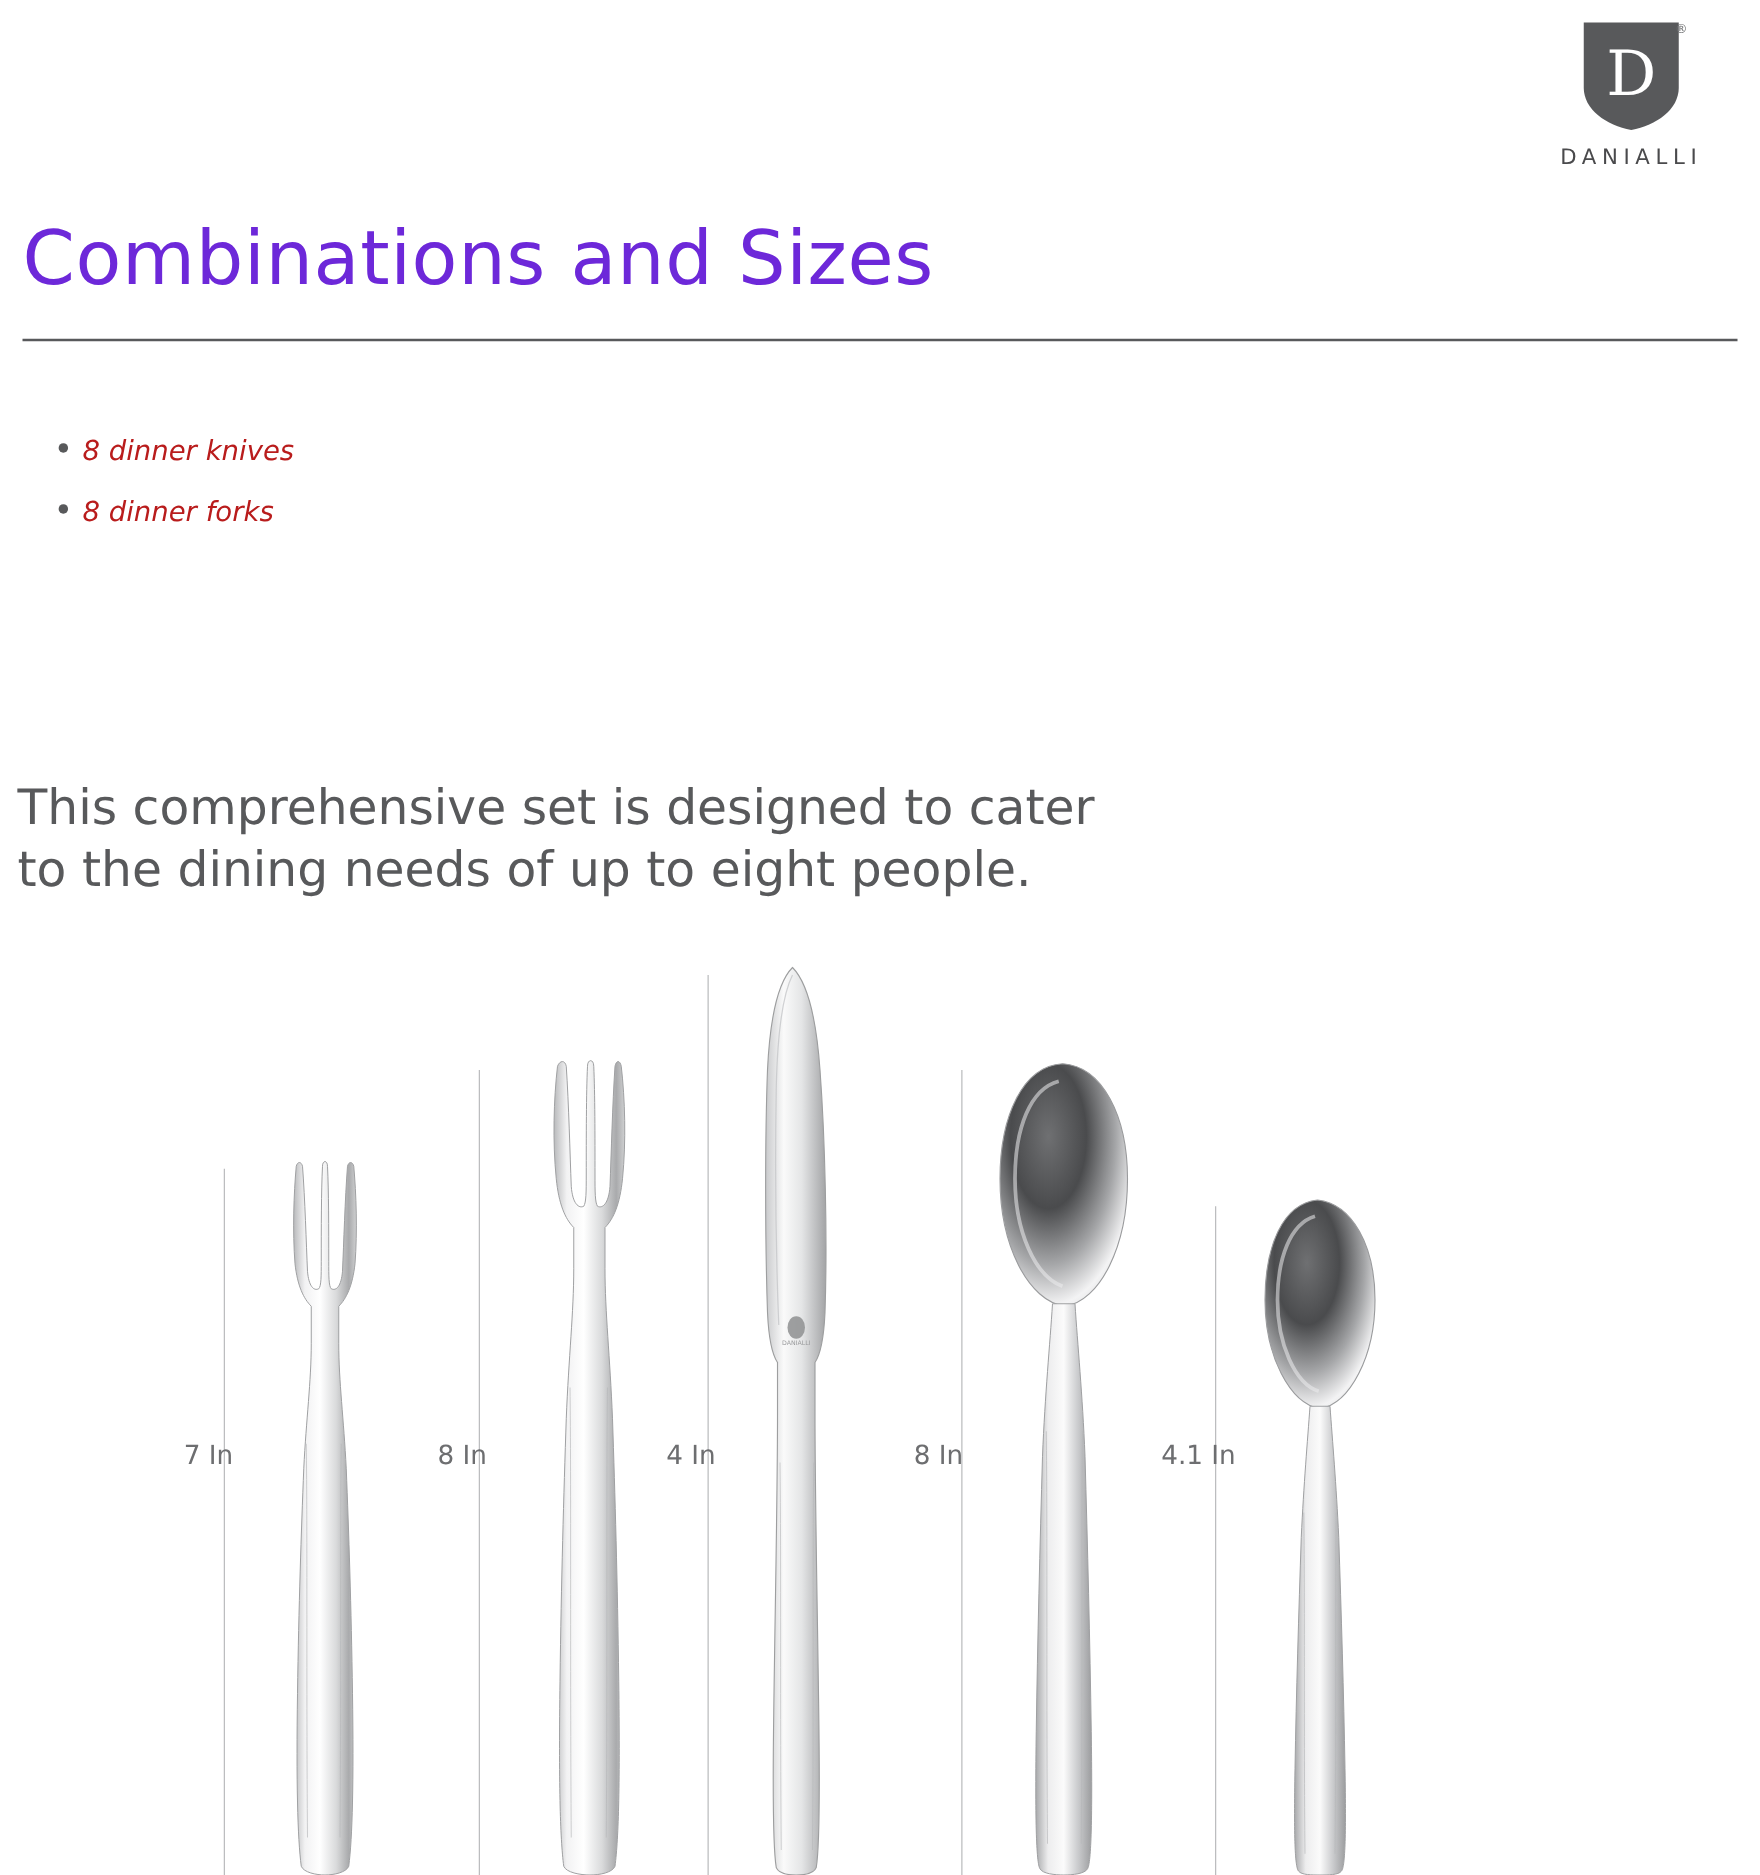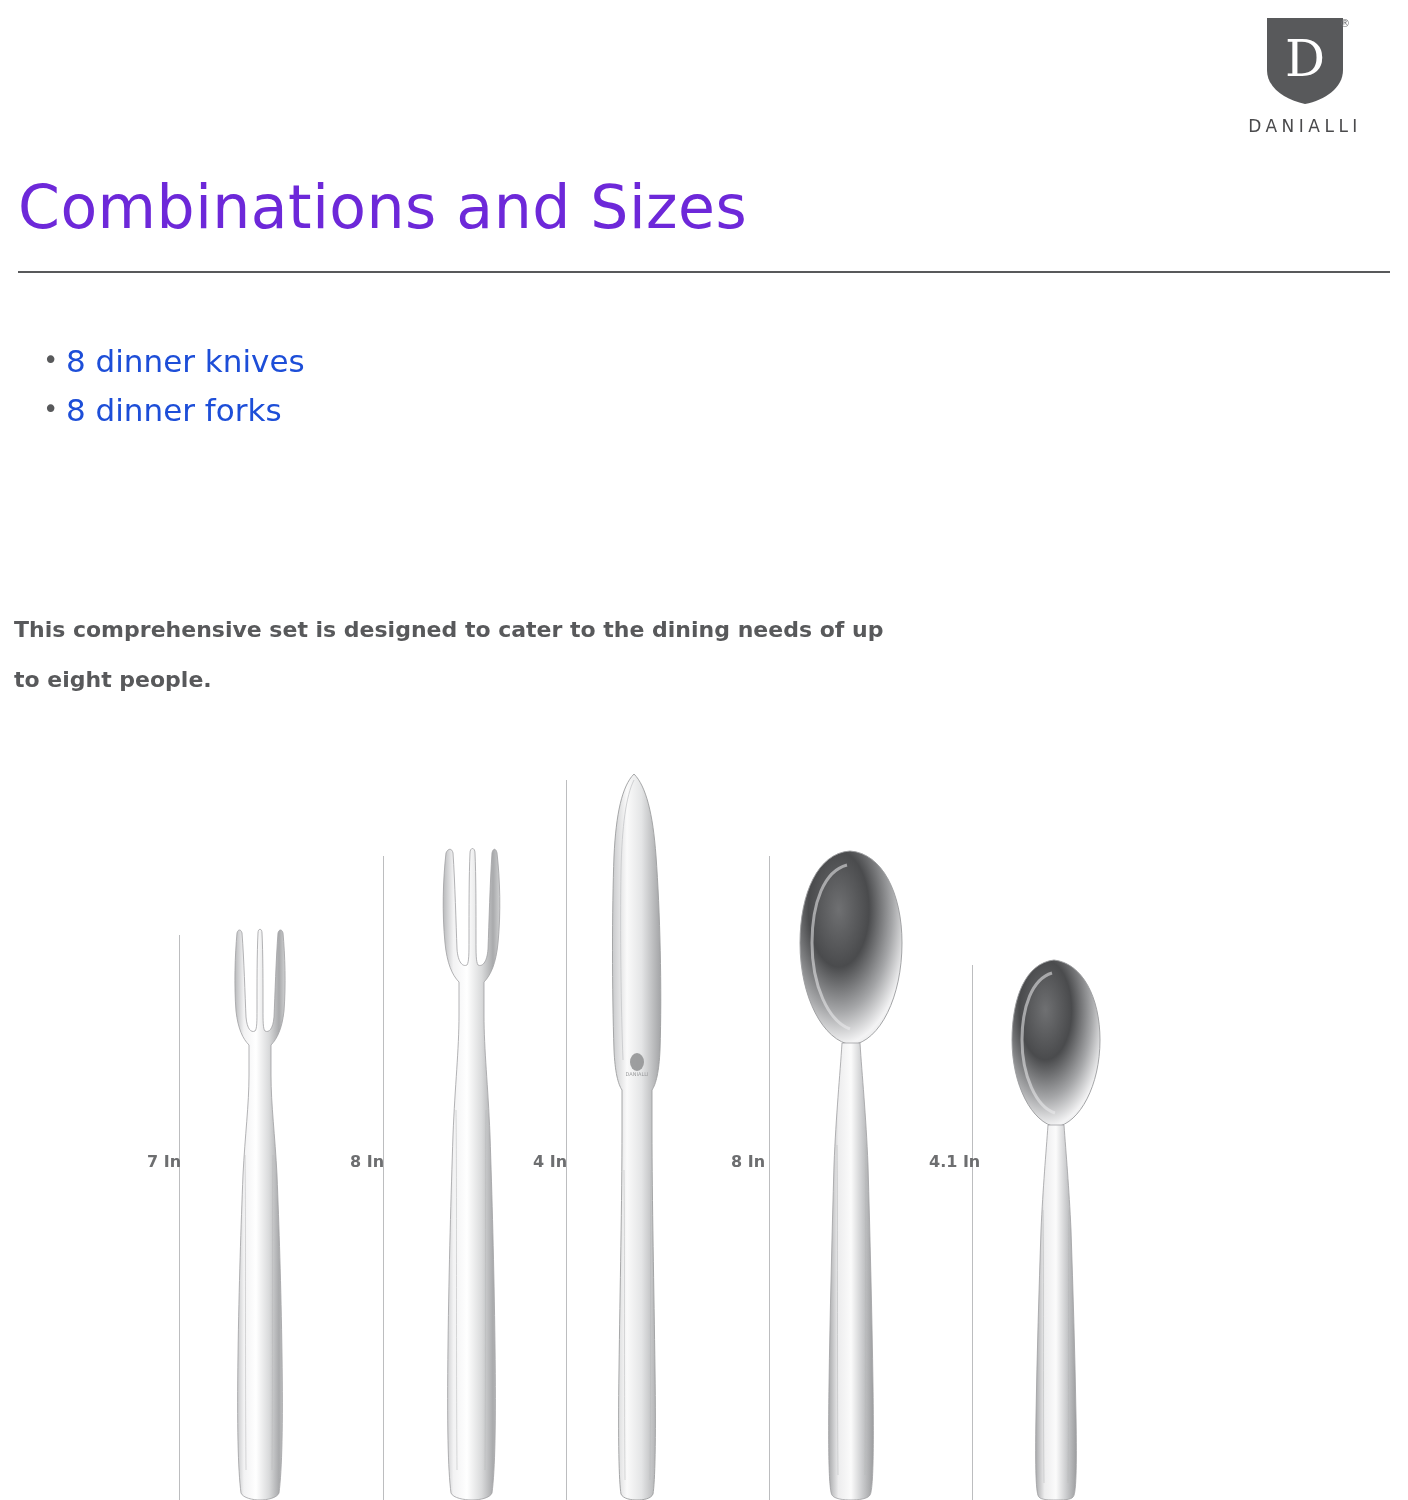--- a/index.html
+++ b/index.html
@@ -69,65 +69,64 @@
   
   .bullets {
     position: absolute;
     top: 337px;
     left: 18px;
     margin: 0;
     padding: 0;
     list-style: none;
   }
   .bullets li {
-    font-size: 31px;
+    font-size: 22px;
     line-height: 49px;
-    color: #1d4ed8;
+    color: #b91c1c;
     position: relative;
     padding-left: 48px;
+    font-style: italic;
   }
   .bullets li::before {
     content: "\2022";
     position: absolute;
     left: 25px;
     top: -1px;
     font-size: 26px;
     color: #58595b;
   }
 
   .paragraph {
     position: absolute;
     top: 583px;
     left: 14px;
     width: 900px;
-    font-size: 22px;
+    font-size: 39px;
     line-height: 50px;
     color: #58595b;
-    font-weight: bold;
   }
 
   
   .cutlery-stage {
     position: absolute;
     left: 0;
     top: 760px;
     width: 1408px;
     height: 740px;
   }
   .rule {
     position: absolute;
     width: 1px;
     background: #bcbdbf;
   }
   .size-label {
     position: absolute;
-    font-size: 16px;
+    font-size: 21px;
     color: #6d6e70;
     white-space: nowrap;
-    font-weight: bold;
   }
   .piece {
     position: absolute;
     bottom: 0;
   }
   .piece svg { display: block; }
 </style>
 </head>
 <body>
 

